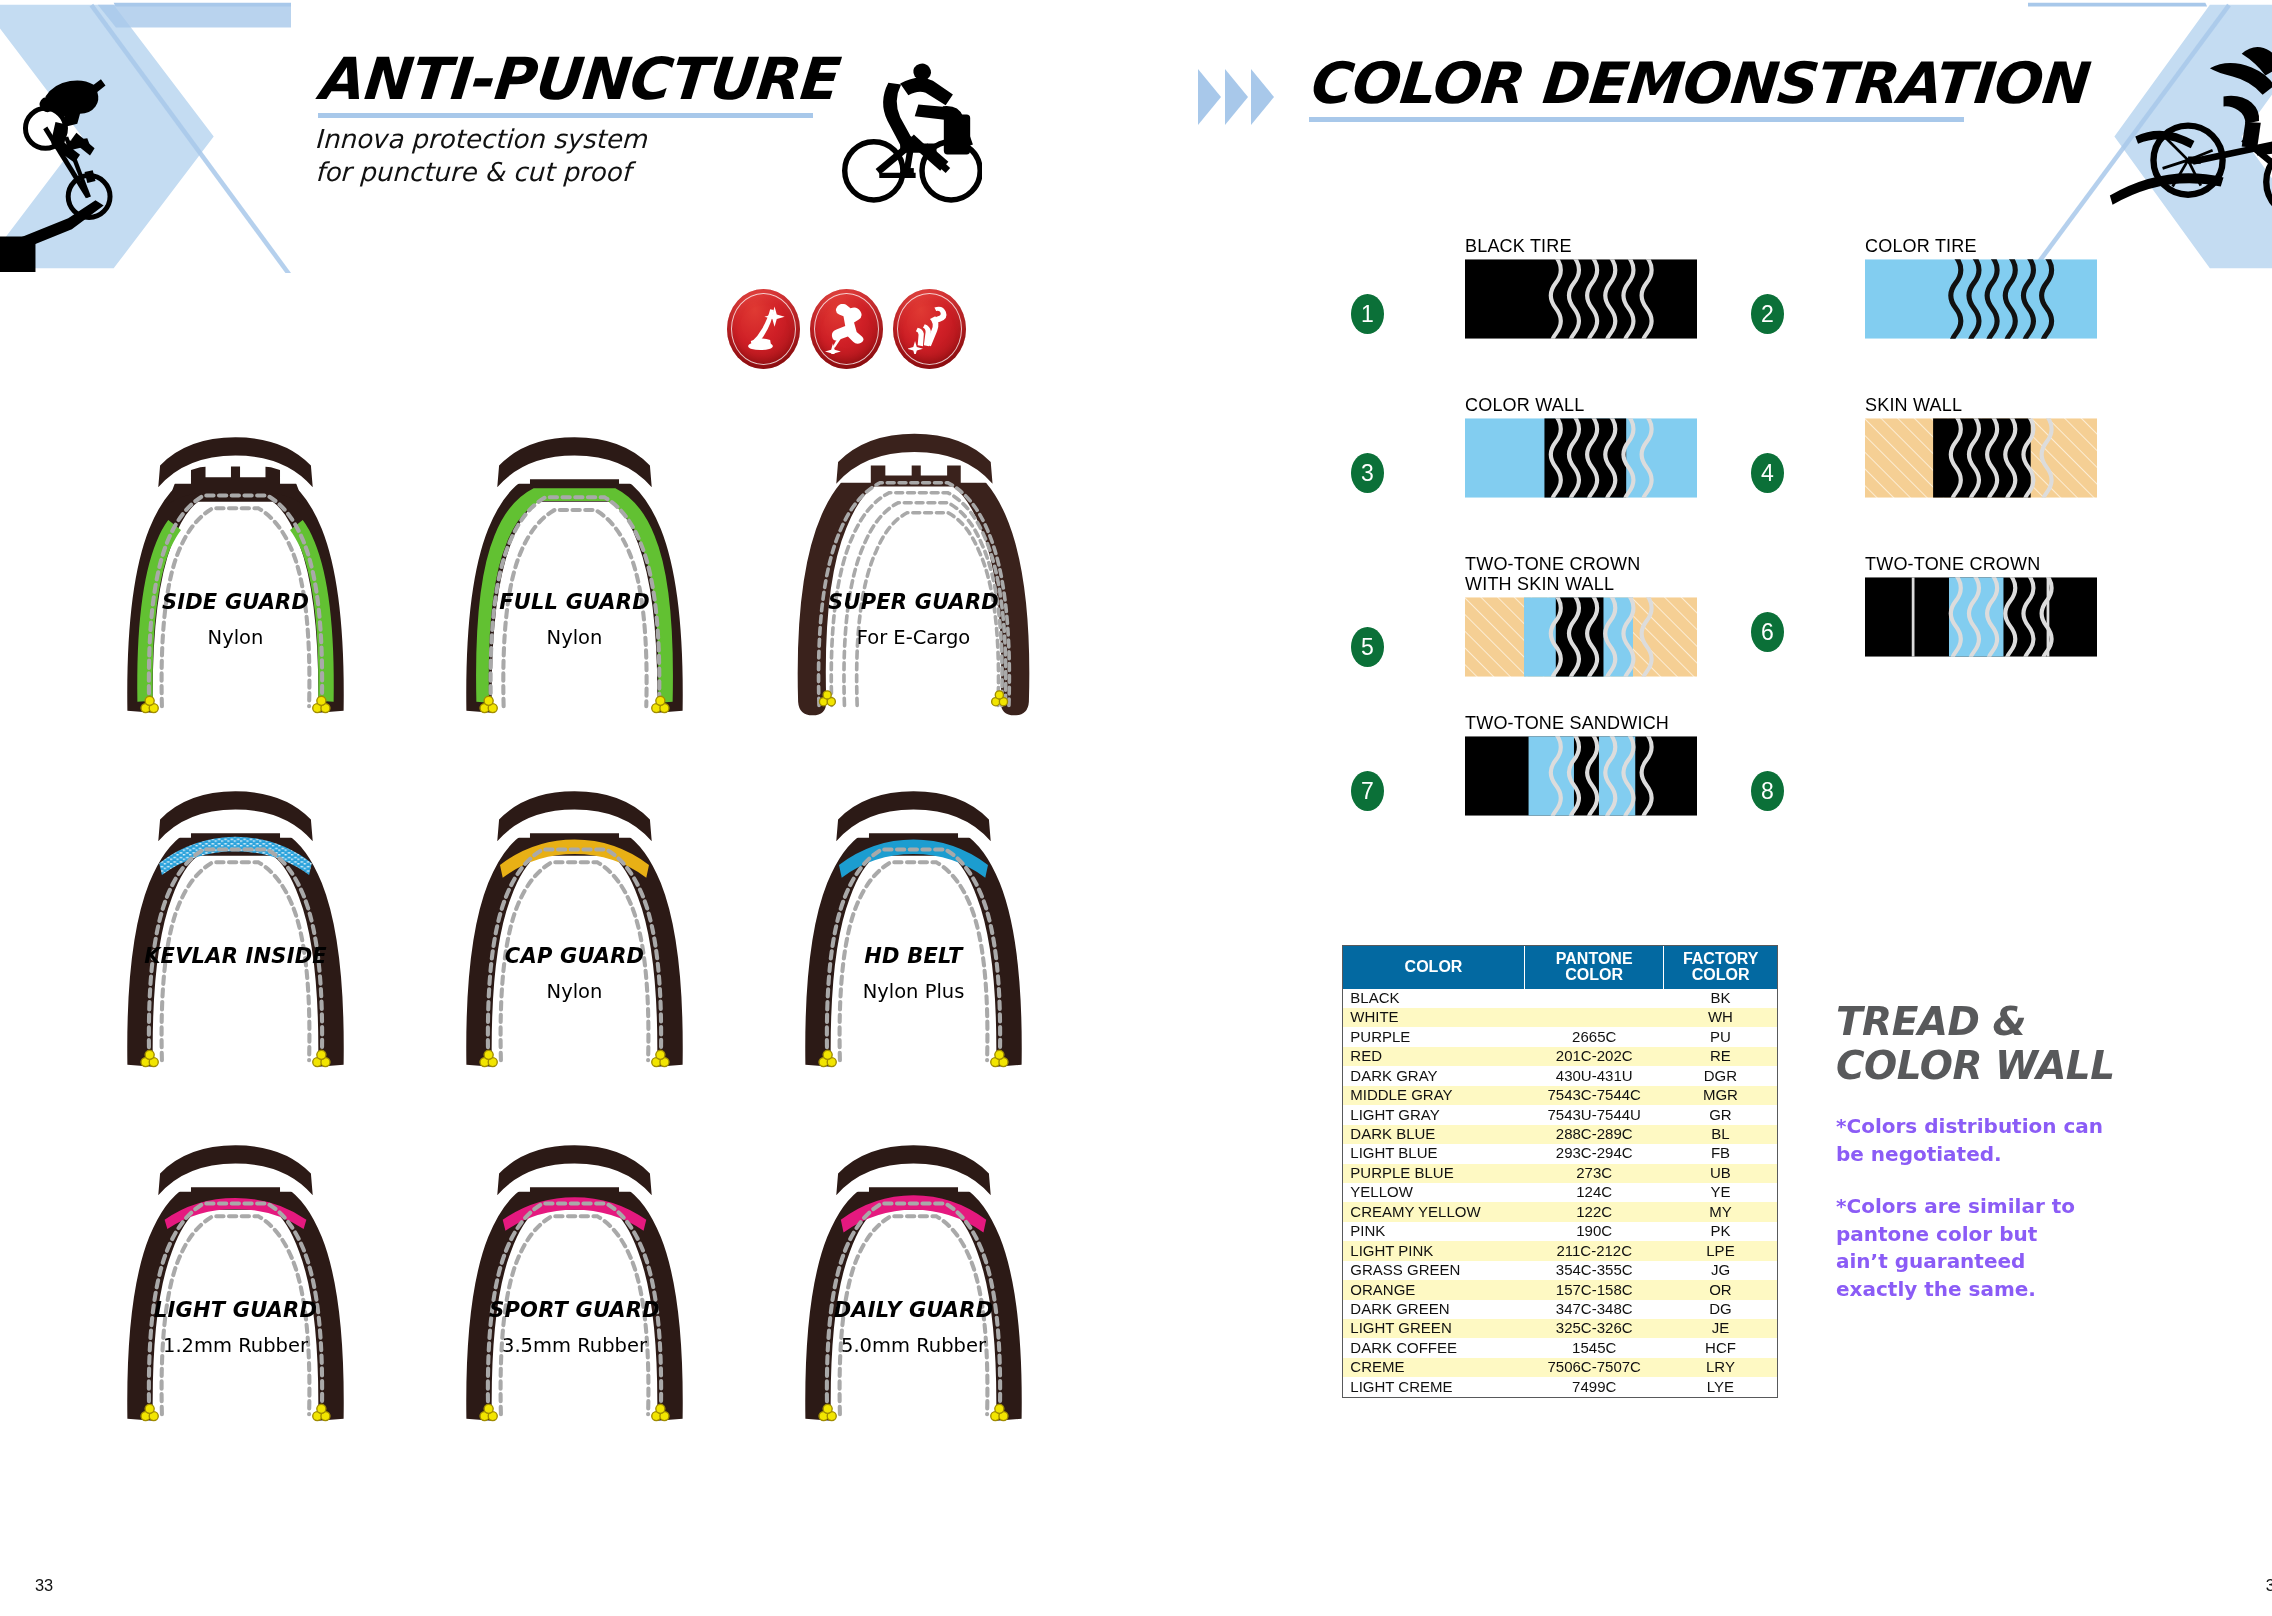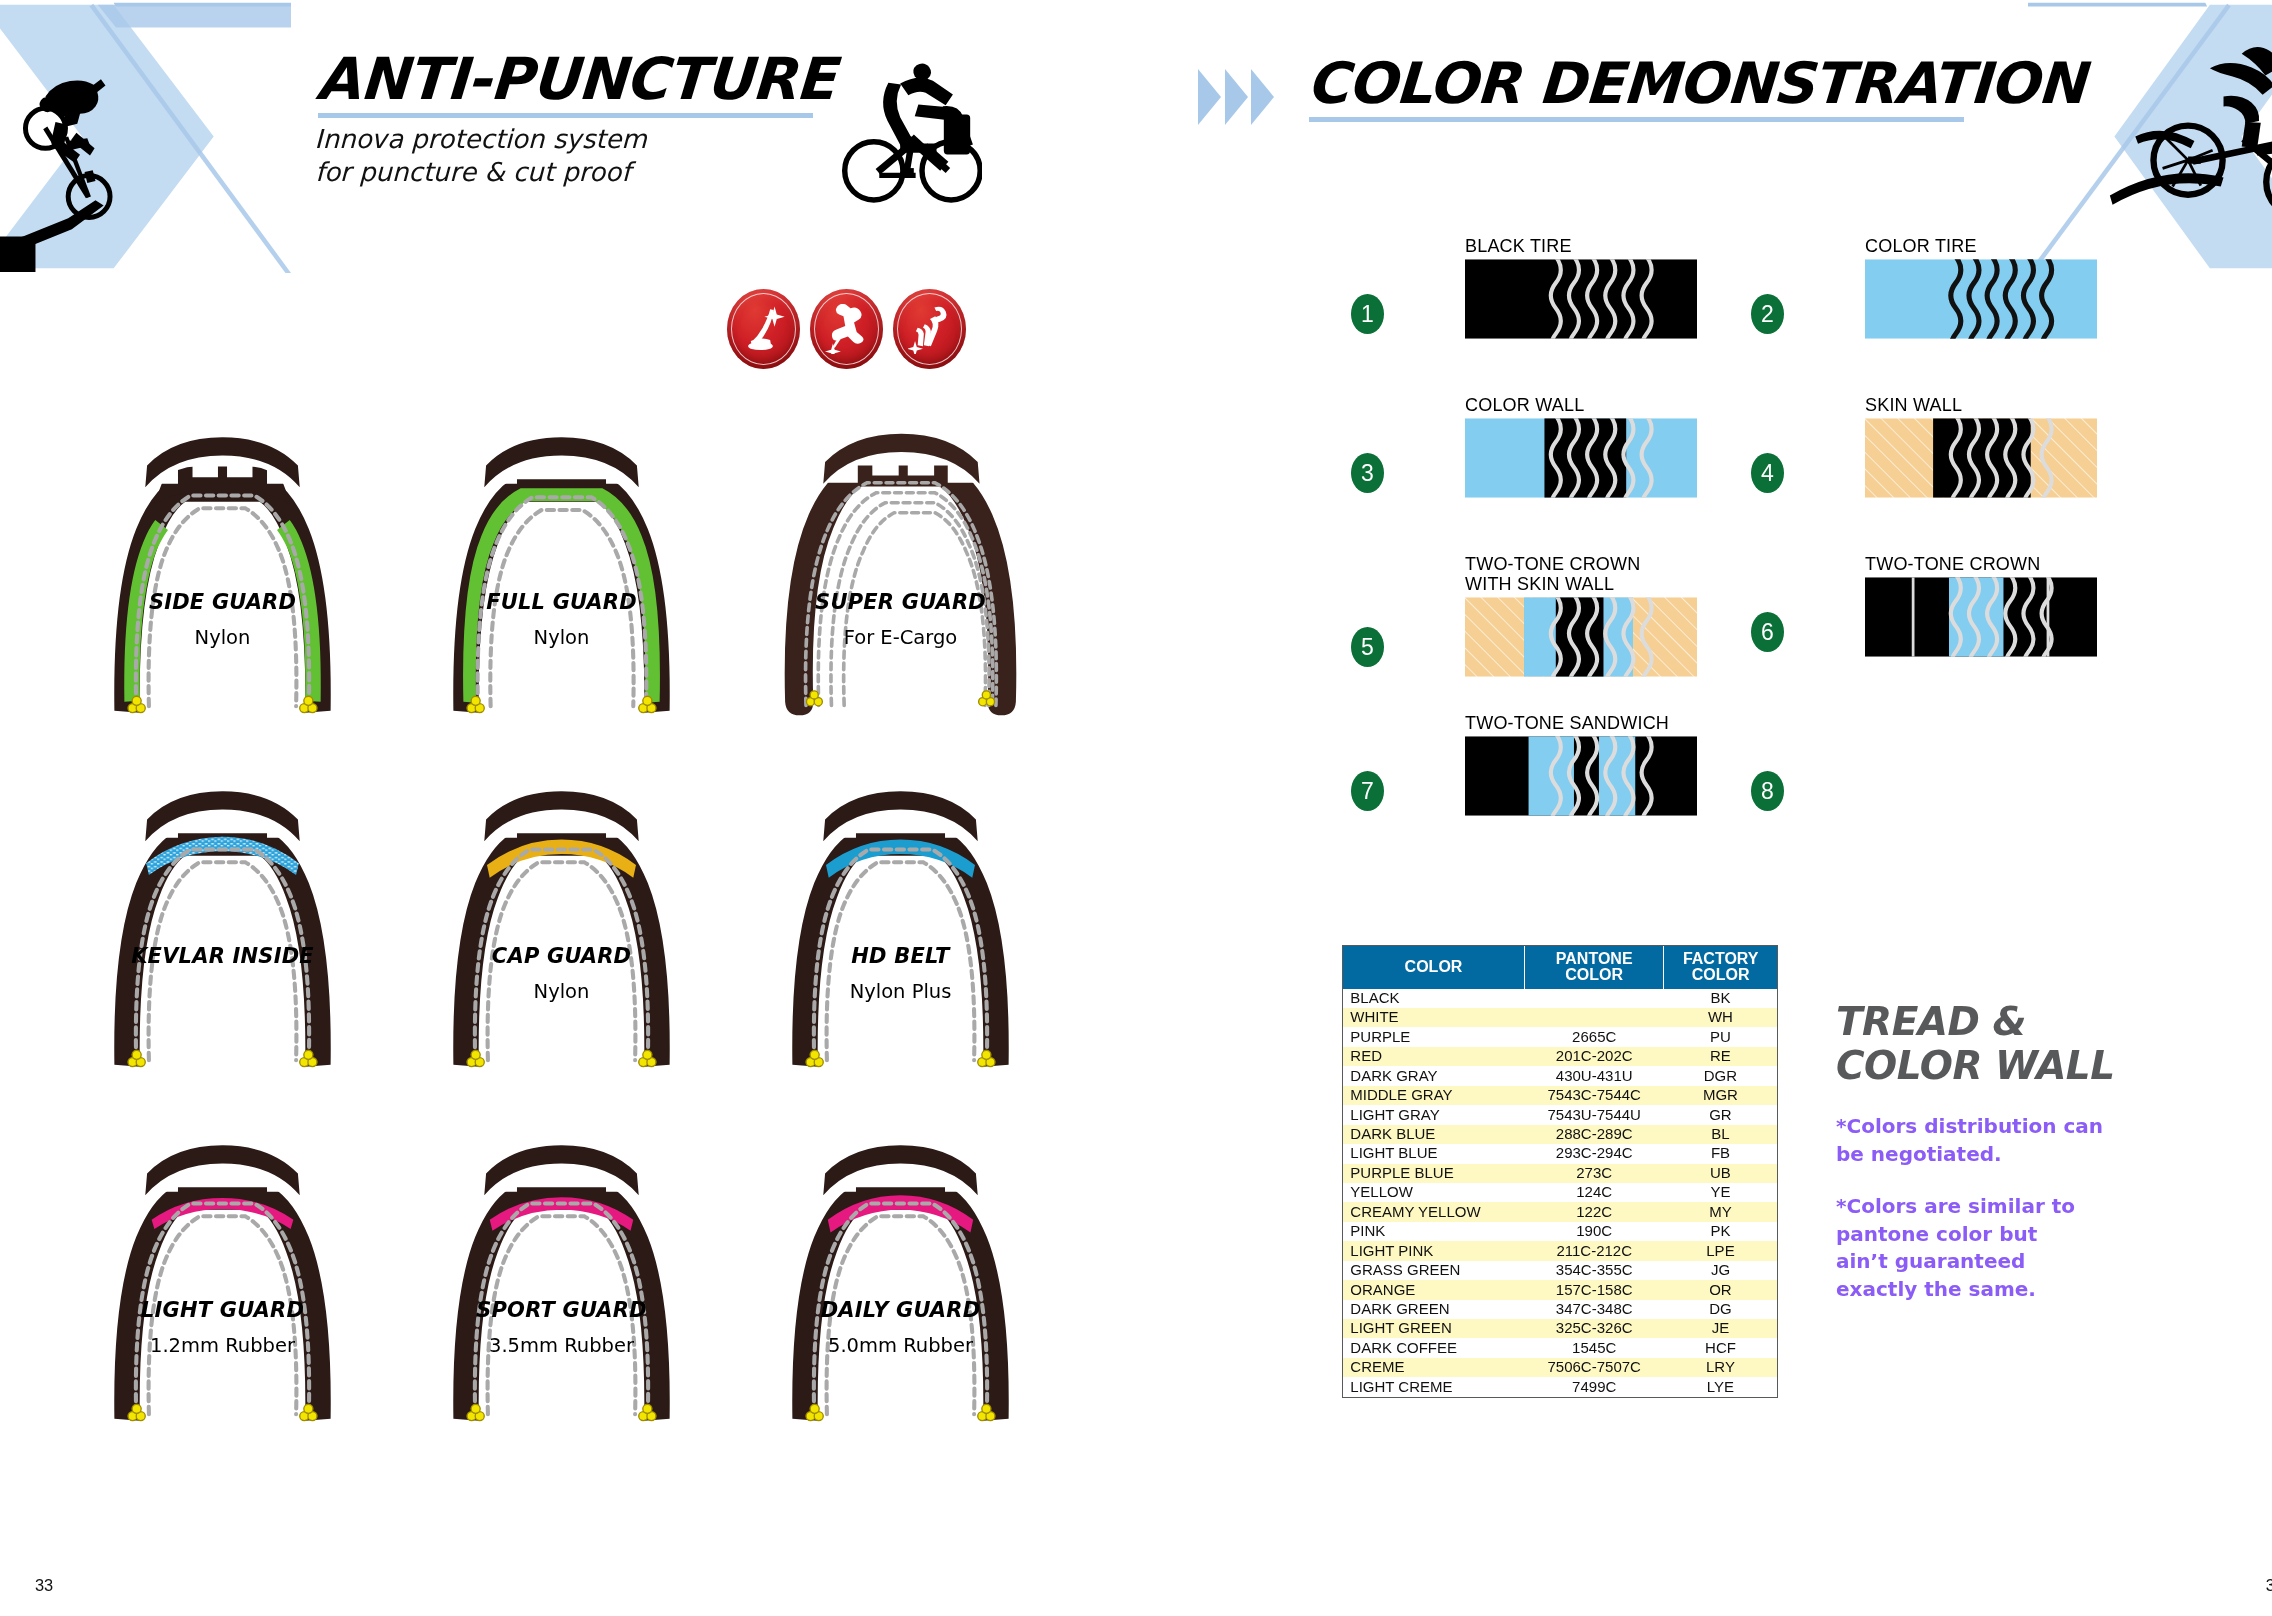--- a/index.html
+++ b/index.html
@@ -33,21 +33,21 @@
   .badges{position:absolute;left:727px;top:289px;display:flex;gap:10px;}
   .badge{width:73px;height:80px;border-radius:50%;
     background:radial-gradient(ellipse at 38% 26%, #e03a33 0%, #cf1f26 42%, #9f1216 100%);
     box-shadow:inset 0 -6.4px 11.8px rgba(90,0,0,.55), inset 0 5.5px 10px rgba(255,120,110,.35);
     position:relative;display:flex;align-items:center;justify-content:center;}
   .badge::after{content:"";position:absolute;left:4.1px;top:4.1px;right:4.1px;bottom:4.1px;
     border-radius:50%;border:1.4px solid rgba(255,255,255,.75);pointer-events:none;}
   .badge svg{width:44px;height:50px;position:relative;z-index:2;}
 
   
-  .tire-grid{position:absolute;left:53px;top:411px;width:1018px;}
+  .tire-grid{position:absolute;left:66px;top:411px;width:1018px;}
   .tire-row{display:flex;gap:0;margin-bottom:36px;}
   .tire-cell{width:339px;position:relative;height:318px;}
   .tire-cell svg{display:block;width:291px;height:318px;margin:0 auto;}
   .tire-label{position:absolute;left:0;right:0;top:179px;text-align:center;pointer-events:none;}
   .tire-name{font-family:"DejaVu Sans",sans-serif;font-weight:bold;font-style:italic;
     font-size:21px;color:#000;letter-spacing:0.2px;}
   .tire-sub{font-family:"DejaVu Sans",sans-serif;font-size:19.5px;color:#000;margin-top:11.8px;}
 
   
   .demo{position:absolute;left:1341px;top:236px;width:800px;}

